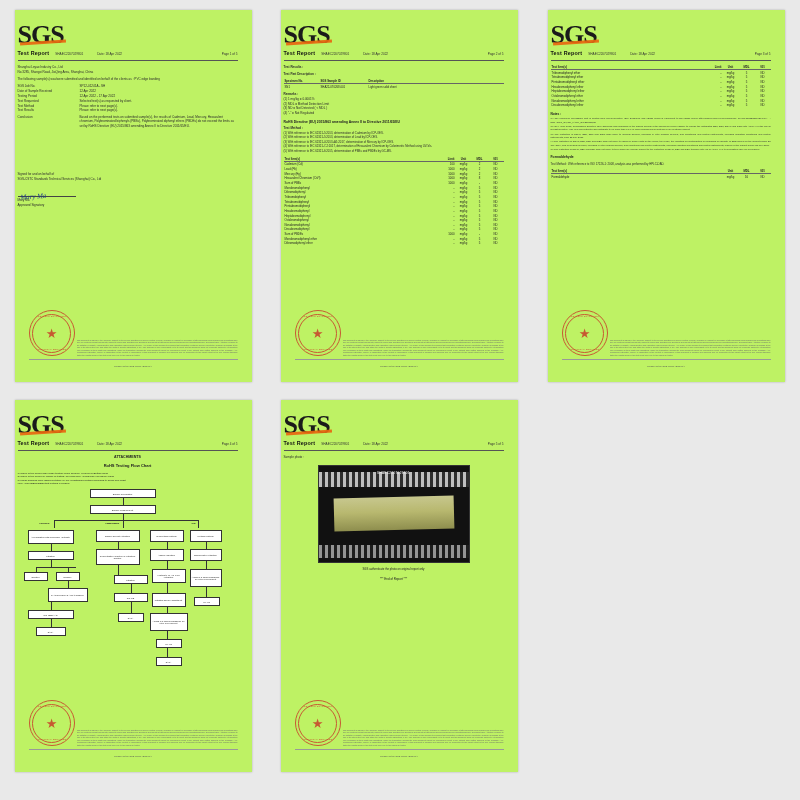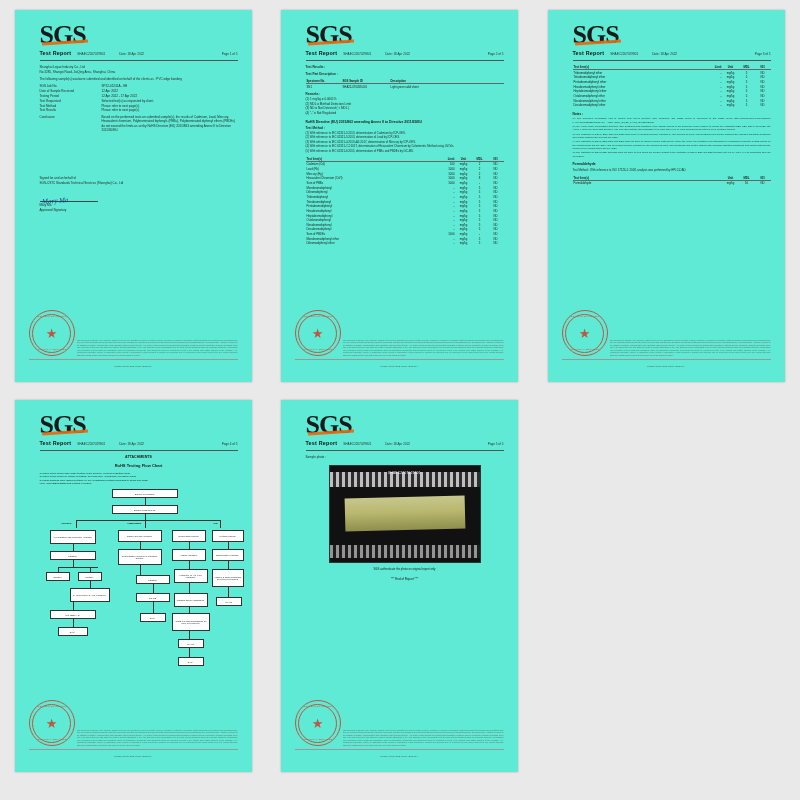--- a/index.html
+++ b/index.html
@@ -19,28 +19,28 @@
   }
   .cell {
     position: relative;
     display: flex;
     align-items: flex-start;
     justify-content: center;
     padding-top: 10px;
     box-sizing: border-box;
   }
   .page {
-    background: #5eead4;
+    background: #bef264;
     width: 237px;
     height: 372px;
     box-shadow: 0 0 2px rgba(0,0,0,0.25);
     position: relative;
     overflow: hidden;
     box-sizing: border-box;
-    padding: 12px 14px 10px 25px;
+    padding: 12px 14px 10px 3px;
     font-size: 3.1px;
     color: #222;
     line-height: 1.45;
   }
   .page.p4, .page.p5 { height: 372px; }
 
   
   .sgs-logo {
     font-family: "Liberation Serif", serif;
     font-weight: bold;

